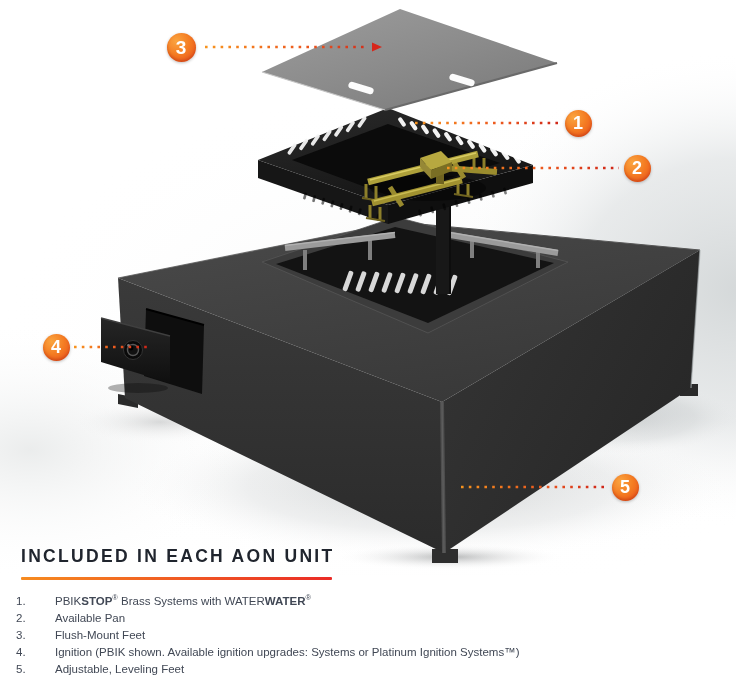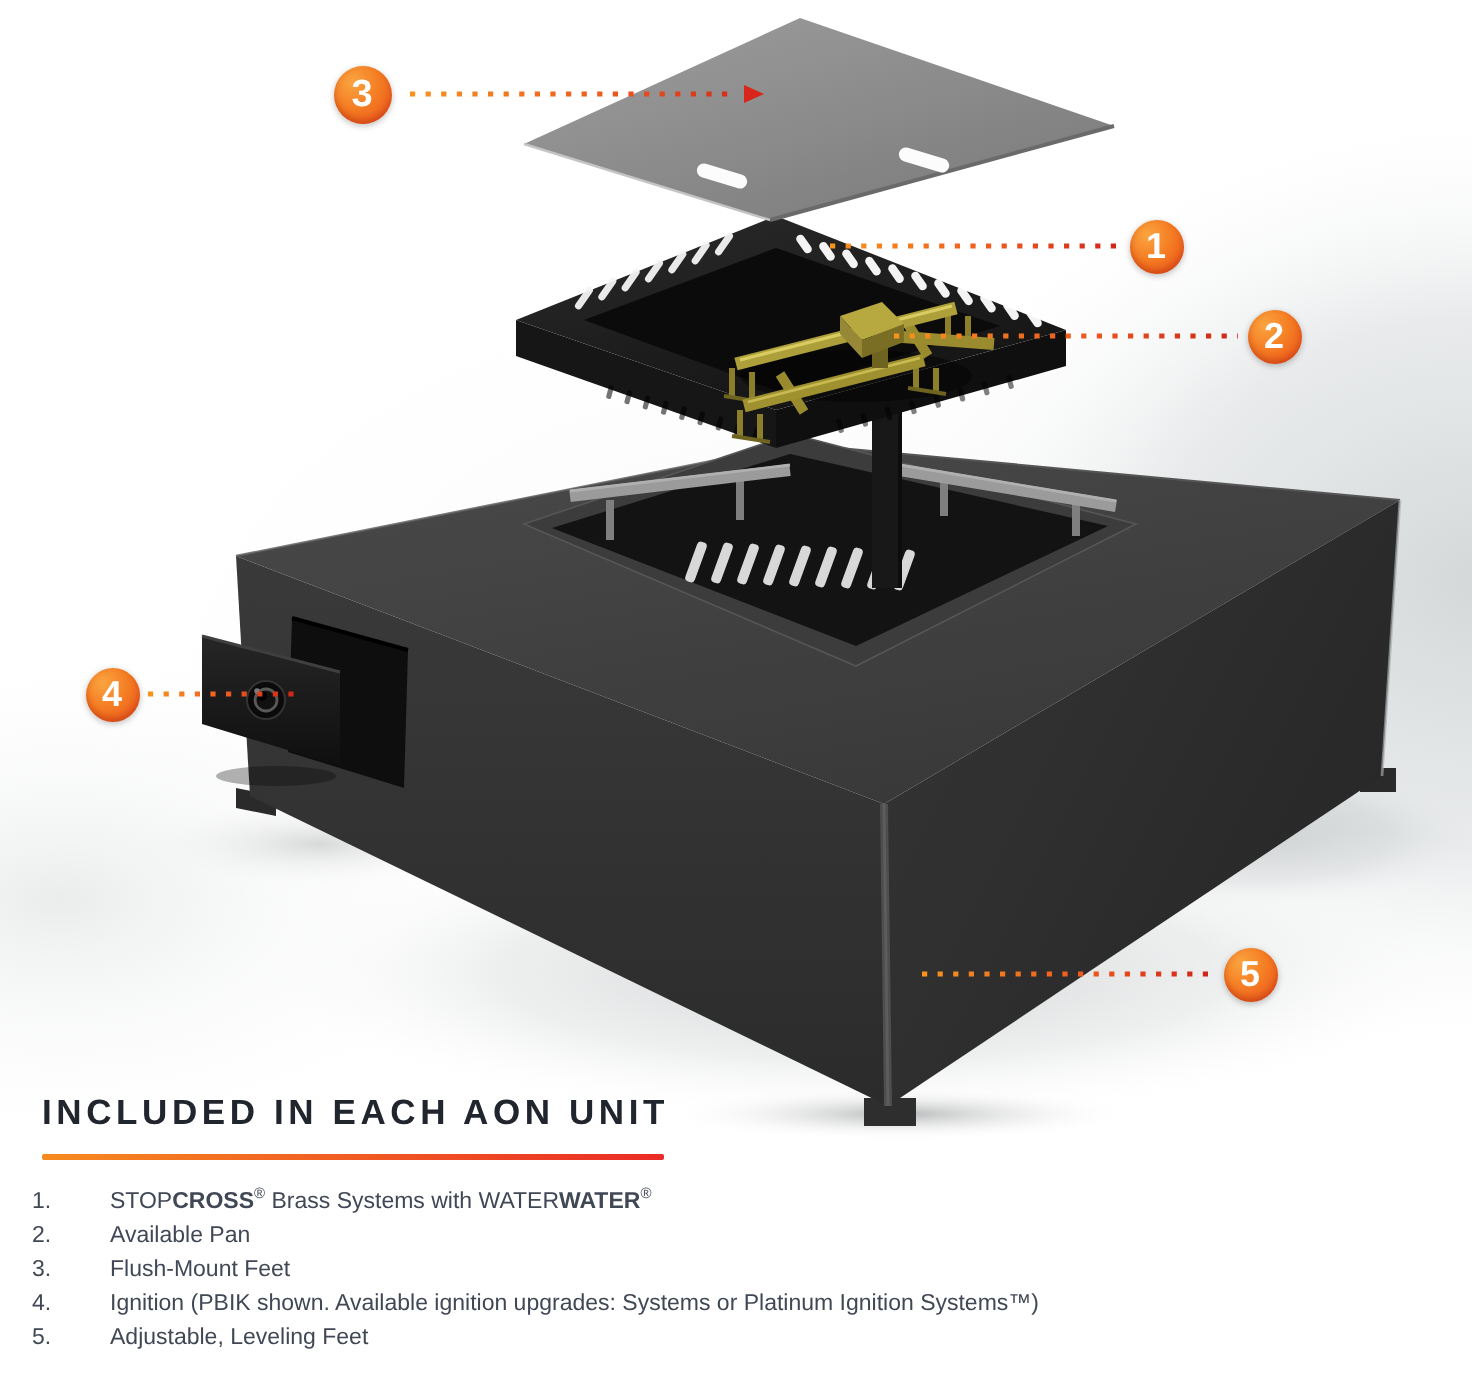--- a/index.html
+++ b/index.html
@@ -291,21 +291,21 @@
     <div class="callout" style="left:42.5px;top:333.5px;">4</div>
     <div class="callout" style="left:611.5px;top:473.5px;">5</div>
   </div>
 
   <div class="content">
     <h2 class="section-title">INCLUDED IN EACH AON UNIT</h2>
     <div class="divider"></div>
     <div class="parts-list" id="parts-list">
         <div class="part-row">
           <span class="part-num">1.</span>
-          <span class="part-text"><span>STOP</span><b>CROSS</b><sup>®</sup><span> Brass Systems with WATER</span><b>WATER</b><sup>®</sup></span>
+          <span class="part-text"><span>PBIK</span><b>STOP</b><sup>®</sup><span> Brass Systems with WATER</span><b>WATER</b><sup>®</sup></span>
         </div>
         <div class="part-row">
           <span class="part-num">2.</span>
           <span class="part-text"><span>Available Pan</span></span>
         </div>
         <div class="part-row">
           <span class="part-num">3.</span>
           <span class="part-text"><span>Flush-Mount Feet</span></span>
         </div>
         <div class="part-row">

